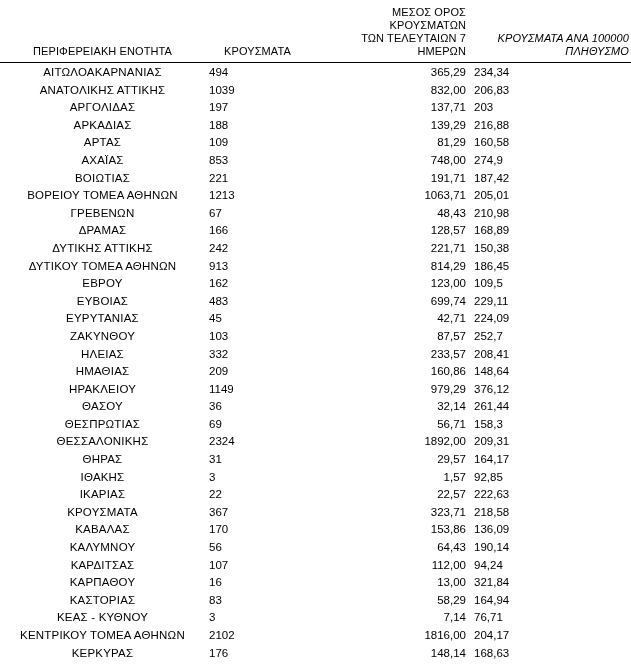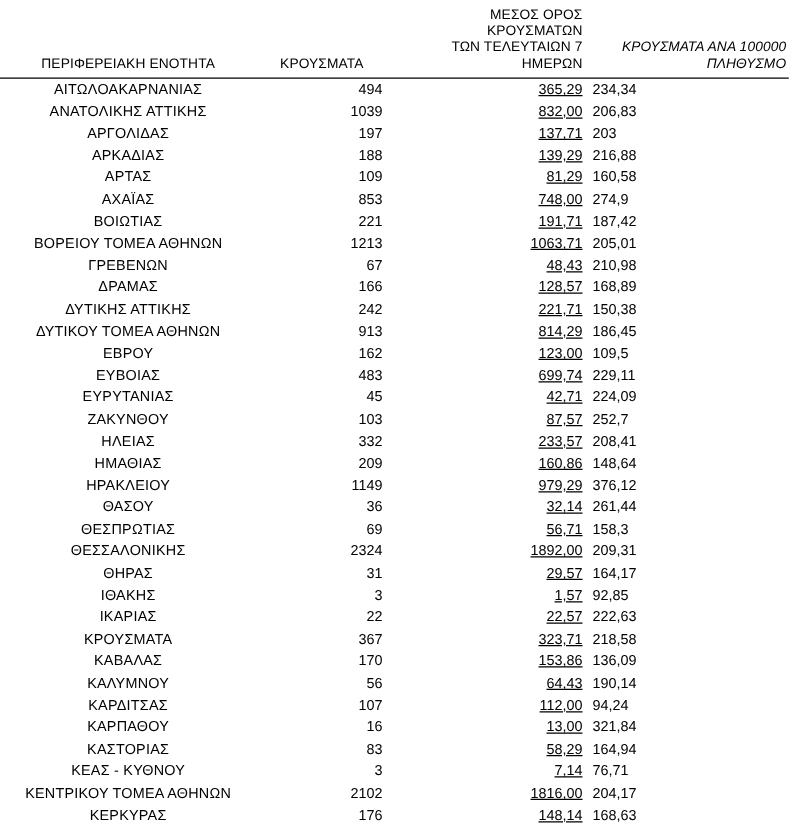--- a/index.html
+++ b/index.html
@@ -68,26 +68,25 @@
     line-height: 17.6px;
     font-size: 11.5px;
     white-space: nowrap;
     overflow: hidden;
   }
   td.c-region {
     text-align: center;
     letter-spacing: 0.2px;
   }
   td.c-cases {
-    text-align: right;
+    text-align: left;
   }
   td.c-avg {
     text-align: right;
     padding-right: 26px;
-    text-decoration: underline;
   }
   td.c-per {
     text-align: left;
     padding-right: 22px;
   }
 </style>
 </head>
 <body>
 
 <div class="sheet">

